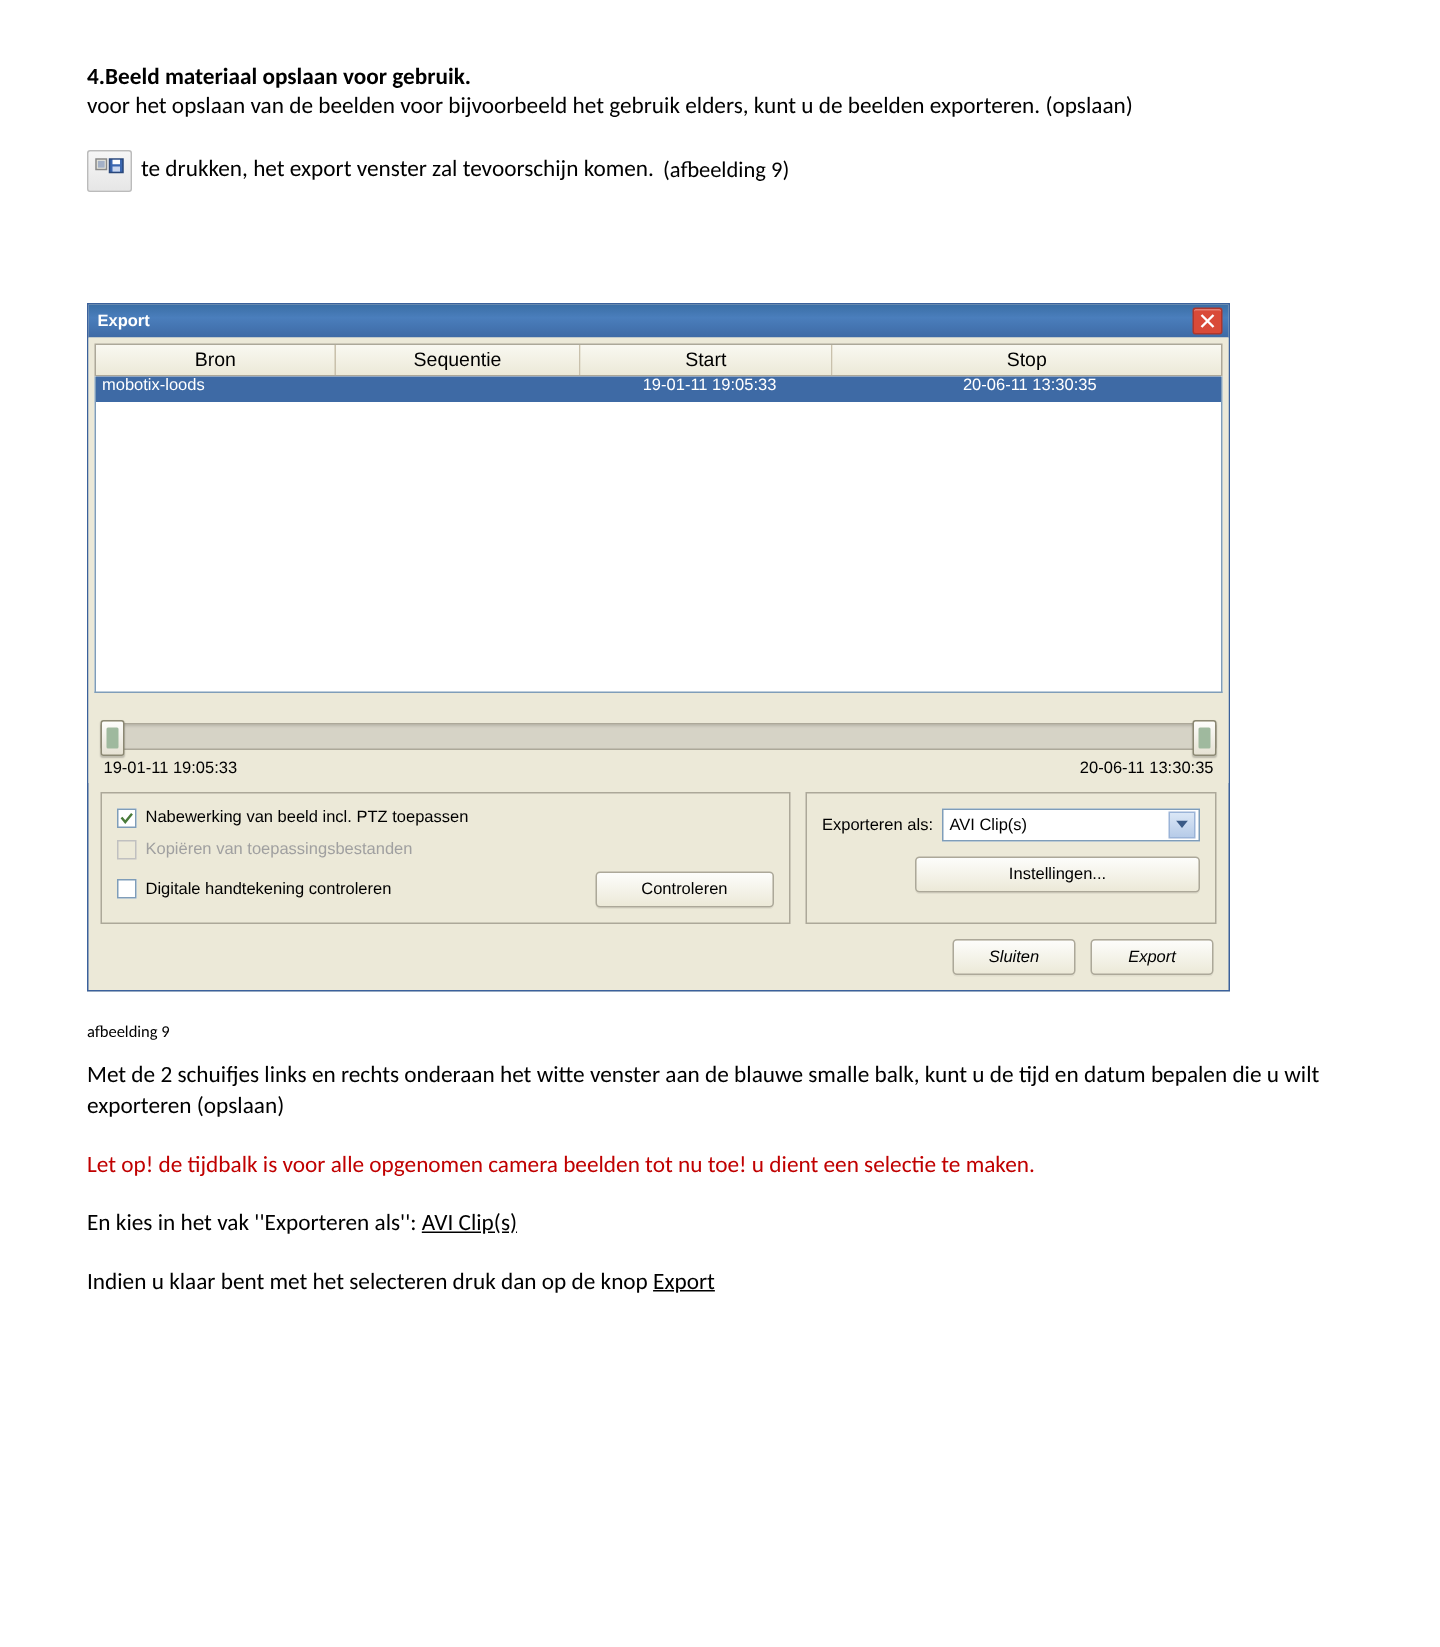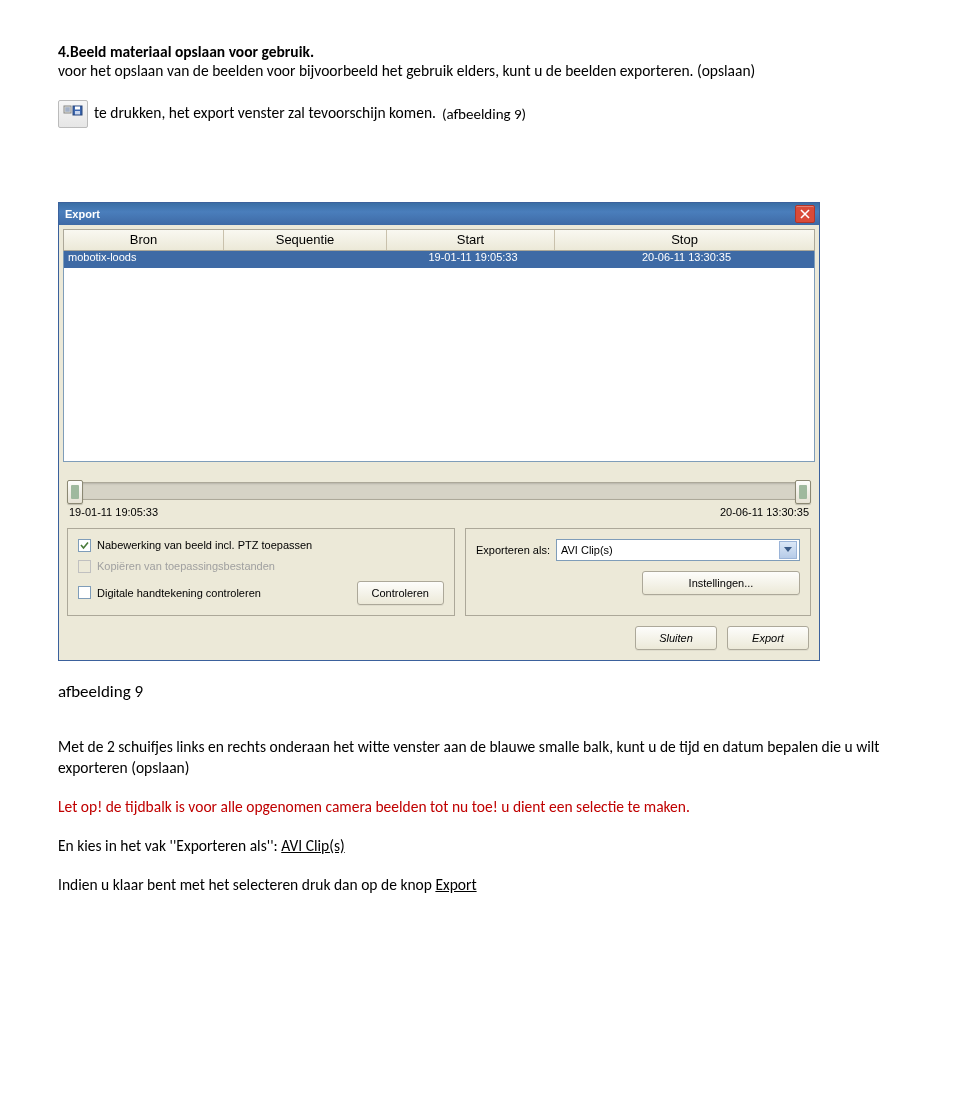--- a/index.html
+++ b/index.html
@@ -35,23 +35,23 @@
     height: 26px;
     border: 1px solid #bbb;
     background: linear-gradient(#f6f6f6, #e6e6e6);
     border-radius: 2px;
     vertical-align: middle;
   }
   .small-note {
     font-size: 15px;
   }
   .caption {
-    font-size: 17px;
+    font-size: 11px;
     margin-top: 20px;
-    margin-bottom: 35px;
+    margin-bottom: 13px;
   }
   .red {
     color: #c00000;
   }
   .underline {
     text-decoration: underline;
   }
   
   .export-window {
     margin-top: 74px;
@@ -176,21 +176,21 @@
     display: flex;
     gap: 10px;
   }
   .fieldset {
     border: 1px solid #aca899;
     background: #ece9d8;
     padding: 10px 10px;
     box-sizing: border-box;
   }
   .fieldset-left { flex: 1; }
-  .fieldset-right { width: 346px; }
+  .fieldset-right { width: 274px; }
   .checkbox-row {
     display: flex;
     align-items: center;
     gap: 6px;
     margin-bottom: 8px;
     font-size: 11px;
   }
   .checkbox-row.disabled { color: #a0a0a0; }
   .cb {
     width: 13px;
@@ -203,21 +203,21 @@
     box-sizing: border-box;
   }
   .cb.disabled { background: #ece9d8; border-color: #c0c0c0; }
   .row-with-button {
     display: flex;
     gap: 10px;
   }
   .row-with-button .checkbox-row { margin-bottom: 0; flex: 1;}
   .btn {
     height: 22px;
-    padding: 0 14px;
+    padding: 0 30px;
     border: 1px solid #aca899;
     background: linear-gradient(#fdfdfb,#ece9d8);
     border-radius: 3px;
     font-family: Tahoma, sans-serif;
     font-size: 11px;
     display: inline-flex;
     align-items: center;
     justify-content: center;
     cursor: pointer;
     box-shadow: 0 1px 0 rgba(0,0,0,0.05);

